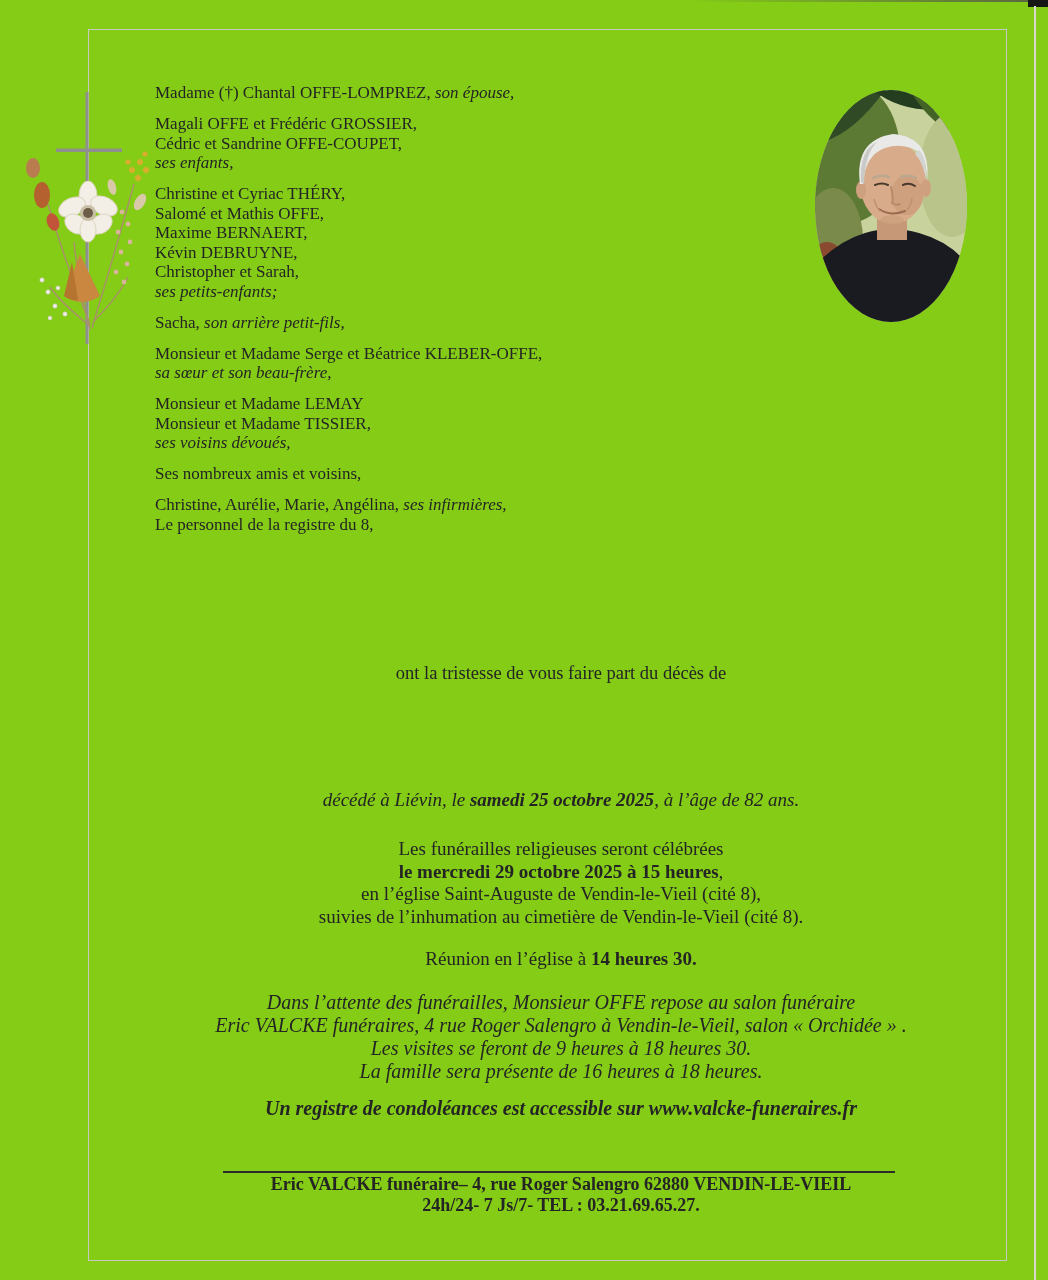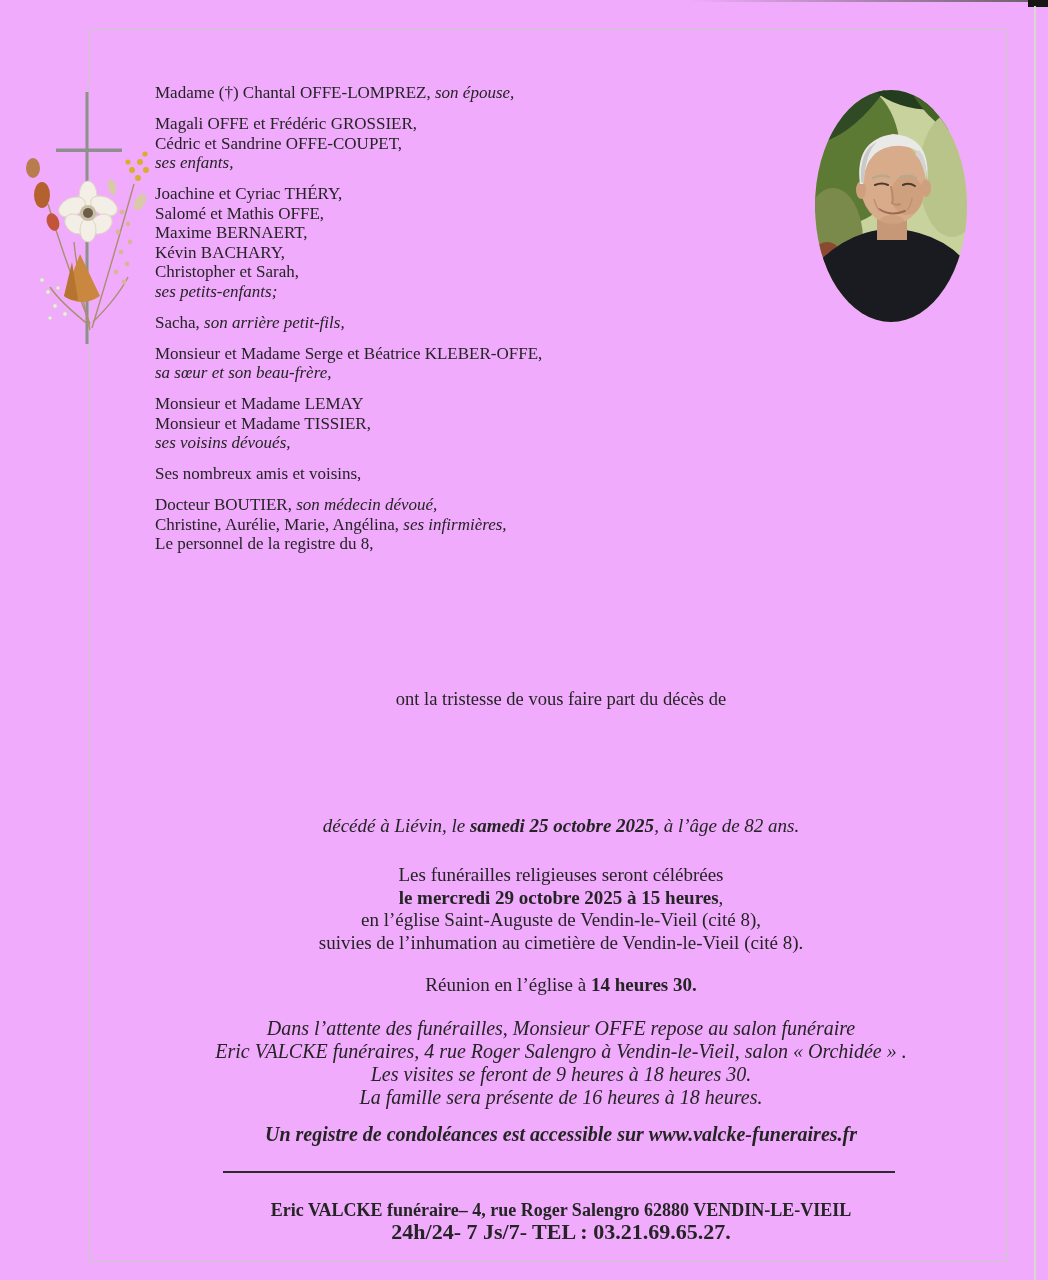--- a/index.html
+++ b/index.html
@@ -2,21 +2,21 @@
 <html><head>
 <meta charset="utf-8">
 <style>
   html,body{margin:0;padding:0;}
   body{
     width:1048px;height:1280px;position:relative;overflow:hidden;
     background:#fdfdfb;
     font-family:"Liberation Serif","DejaVu Serif",serif;
     color:#242424;
   }
-  .page{position:absolute;inset:0;background:#f0abfc;}
+  .page{position:absolute;inset:0;background:#84cc16;}
   .frame{
     position:absolute;left:88px;top:29px;width:917px;height:1230px;
     border:1px solid #c9c9c4;pointer-events:none;
   }
   .scan-top-line{
     position:absolute;left:690px;top:0;width:358px;height:2px;
     background:linear-gradient(to right, rgba(110,110,106,0), rgba(80,80,76,.85));
   }
   .scan-corner{position:absolute;left:1028px;top:0;width:20px;height:7px;background:#161614;}
   .scan-right-line{position:absolute;left:1034px;top:6px;width:2px;height:1274px;background:#d8d8d3;}
@@ -24,31 +24,31 @@
   .flowers{position:absolute;left:20px;top:92px;width:150px;height:260px;filter:blur(.3px);}
   .portrait{position:absolute;left:815px;top:90px;width:152px;height:232px;}
   .portrait svg{filter:blur(.45px);}
 
   .family{position:absolute;left:155px;top:83px;width:660px;font-size:17px;line-height:19.5px;}
   .fblock{margin:0 0 11.5px 0;}
   .ln{white-space:nowrap;}
   .it{font-style:italic;}
   .bd{font-weight:bold;}
 
-  .center{position:absolute;left:155px;width:812px;text-align:center;margin-top:26px;}
+  .center{position:absolute;left:155px;width:812px;text-align:center;}
   .intro{top:663px;font-size:18.5px;}
   .title{top:694px;margin:0;font-size:64px;line-height:1.05;font-weight:bold;color:#1d1d1d;letter-spacing:-1px;}
   .death{top:789px;font-size:19px;font-style:italic;}
   .ceremony{top:838px;font-size:19px;line-height:22.6px;}
   .meeting{top:948px;font-size:19px;}
   .visitation{top:991px;font-size:20px;line-height:23px;font-style:italic;text-align:center;}
   .register{top:1097px;font-size:20px;font-style:italic;font-weight:bold;}
   .footer-rule{position:absolute;left:223px;top:1171px;width:672px;height:2px;background:#2b2b2b;}
   .footer1{top:1174px;font-size:18px;font-weight:bold;line-height:21px;}
-  .footer2{top:1195px;font-size:22px;font-weight:bold;line-height:21px;}
+  .footer2{top:1195px;font-size:18px;font-weight:bold;line-height:21px;}
 </style>
 </head>
 <body>
 
 <div class="page">
 
   <div class="frame"></div>
   <div class="scan-top-line"></div>
   <div class="scan-corner"></div>
   <div class="scan-right-line"></div>
@@ -153,44 +153,43 @@
   <div class="family">
       <div class="fblock">
         <div class="ln"><span>Madame (†) Chantal OFFE-LOMPREZ, </span><span class="it">son épouse,</span></div>
       </div>
       <div class="fblock">
         <div class="ln"><span>Magali OFFE et Frédéric GROSSIER,</span></div>
         <div class="ln"><span>Cédric et Sandrine OFFE-COUPET,</span></div>
         <div class="ln"><span class="it">ses enfants,</span></div>
       </div>
       <div class="fblock">
-        <div class="ln"><span>Joachine et Cyriac THÉRY,</span></div>
+        <div class="ln"><span>Christine et Cyriac THÉRY,</span></div>
         <div class="ln"><span>Salomé et Mathis OFFE,</span></div>
         <div class="ln"><span>Maxime BERNAERT,</span></div>
-        <div class="ln"><span>Kévin BACHARY,</span></div>
+        <div class="ln"><span>Kévin DEBRUYNE,</span></div>
         <div class="ln"><span>Christopher et Sarah,</span></div>
         <div class="ln"><span class="it">ses petits-enfants;</span></div>
       </div>
       <div class="fblock">
         <div class="ln"><span>Sacha, </span><span class="it">son arrière petit-fils,</span></div>
       </div>
       <div class="fblock">
         <div class="ln"><span>Monsieur et Madame Serge et Béatrice KLEBER-OFFE,</span></div>
         <div class="ln"><span class="it">sa sœur et son beau-frère,</span></div>
       </div>
       <div class="fblock">
         <div class="ln"><span>Monsieur et Madame LEMAY</span></div>
         <div class="ln"><span>Monsieur et Madame TISSIER,</span></div>
         <div class="ln"><span class="it">ses voisins dévoués,</span></div>
       </div>
       <div class="fblock">
         <div class="ln"><span>Ses nombreux amis et voisins,</span></div>
       </div>
       <div class="fblock">
-        <div class="ln"><span>Docteur BOUTIER, </span><span class="it">son médecin dévoué,</span></div>
         <div class="ln"><span>Christine, Aurélie, Marie, Angélina, </span><span class="it">ses infirmières,</span></div>
         <div class="ln"><span>Le personnel de la registre du 8,</span></div>
       </div>
     </div>
 
   <div class="center intro">ont la tristesse de vous faire part du décès de</div>
   <div class="center death"><span>décédé à Liévin, le </span><span class="bd">samedi 25 octobre 2025</span><span>, à l’âge de 82 ans.</span></div>
 
   <div class="center ceremony">
       <div class="ln"><span>Les funérailles religieuses seront célébrées</span></div>

